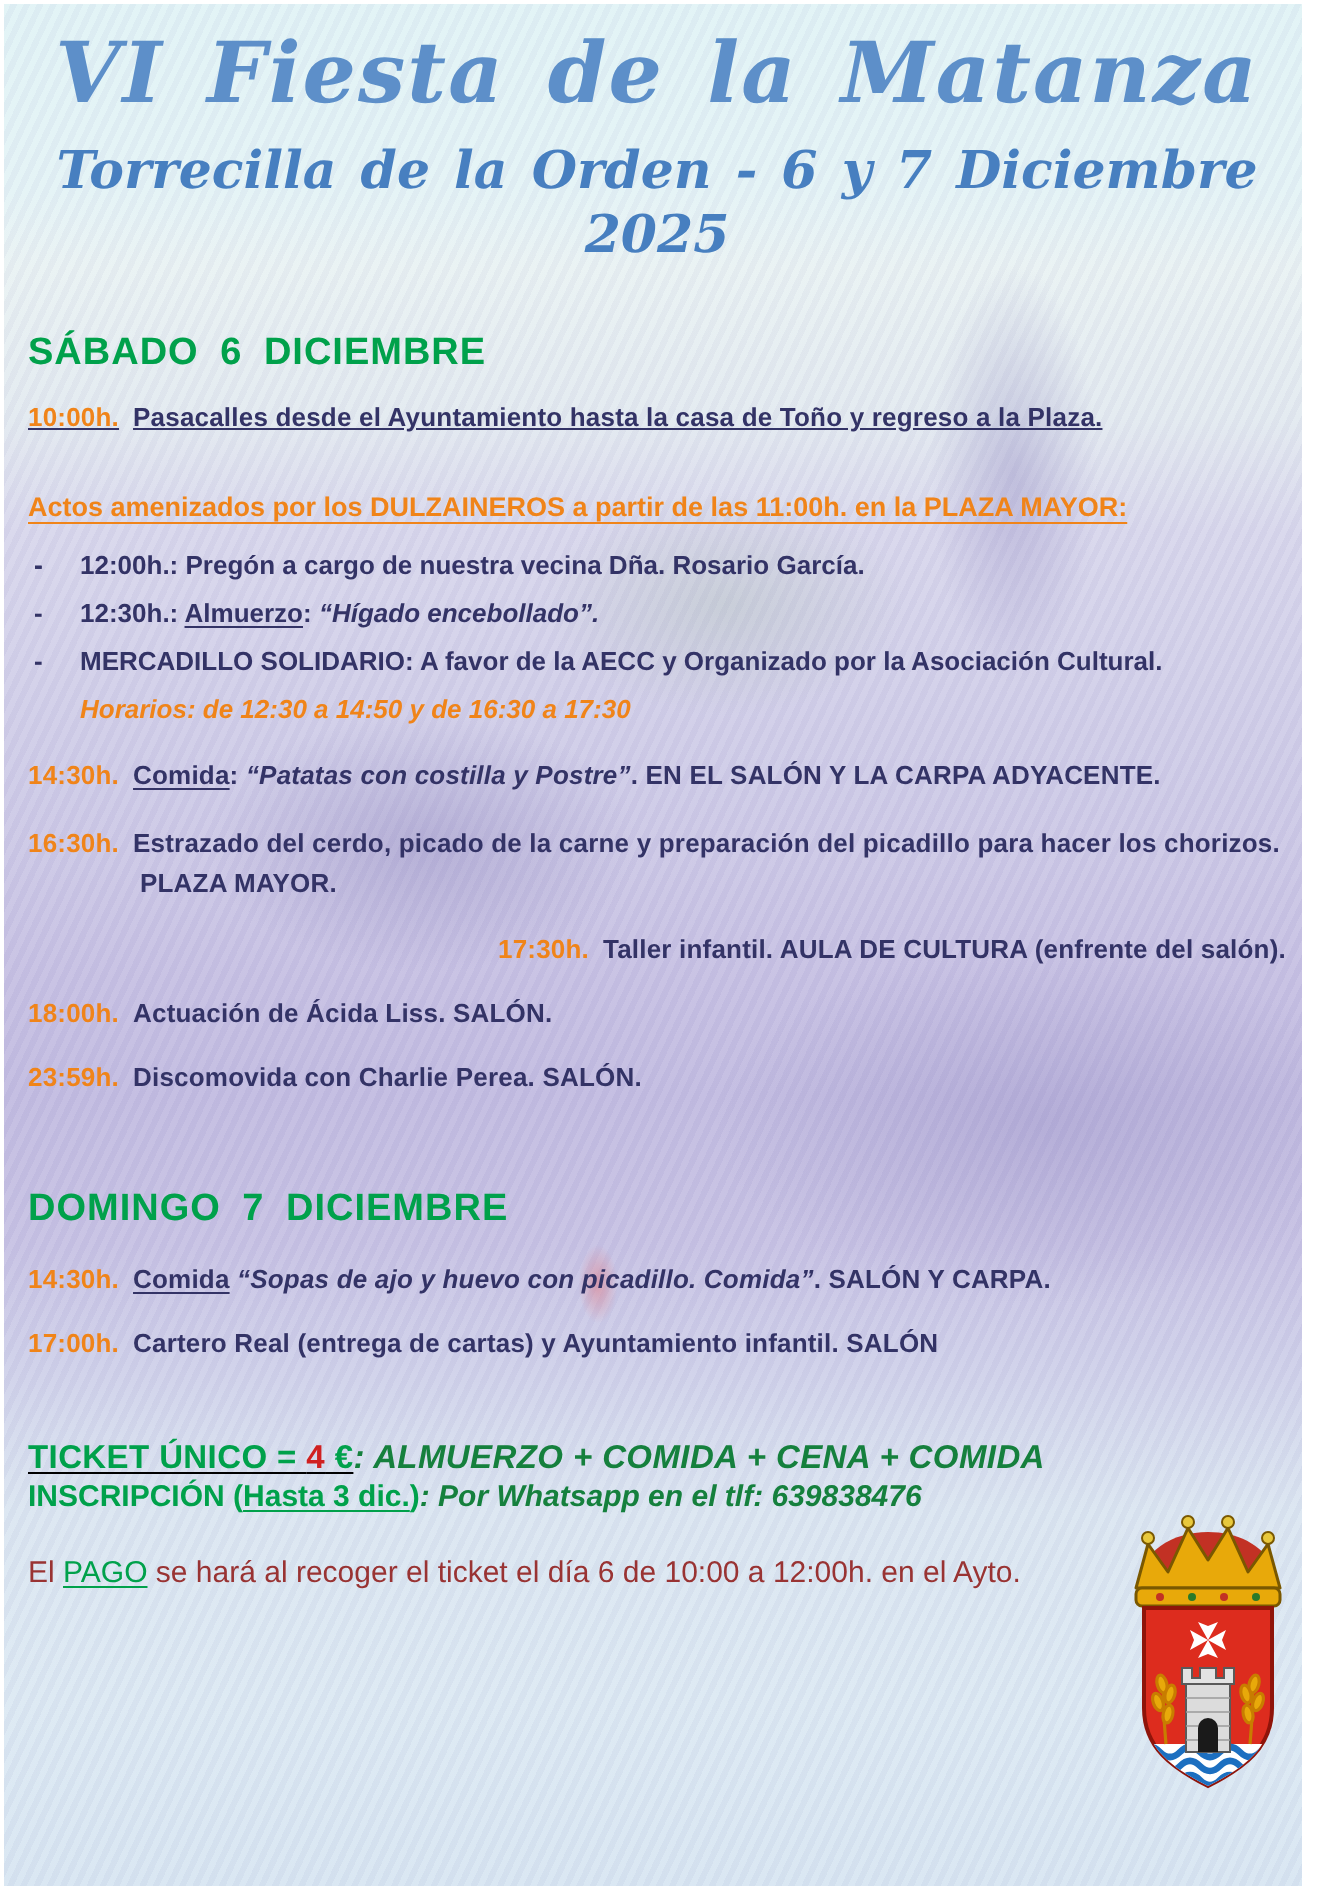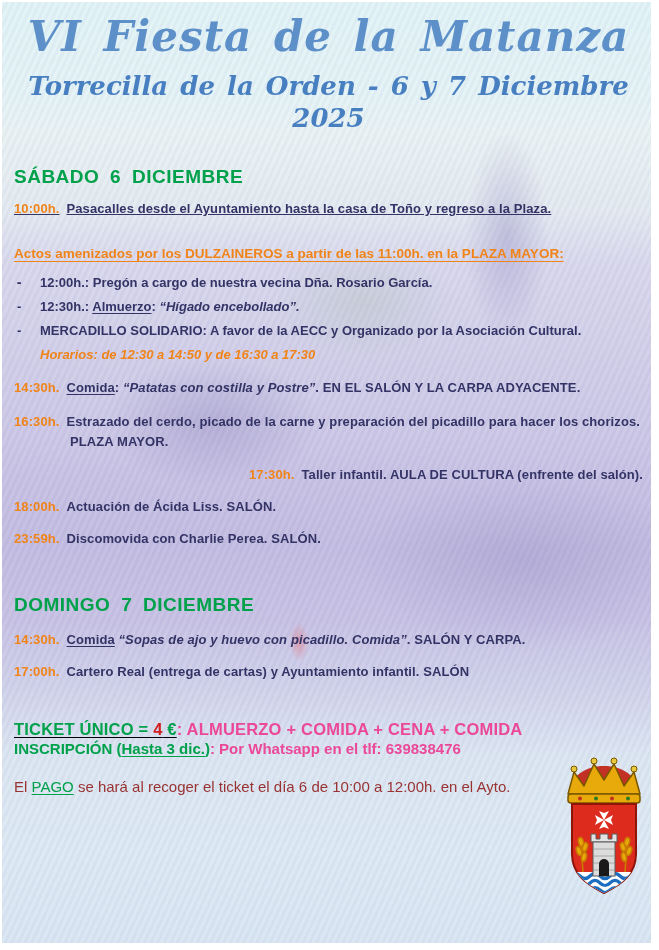--- a/index.html
+++ b/index.html
@@ -53,21 +53,21 @@
   .dash{position:absolute;left:3px;}
   .horarios{padding-left:26px;color:#f08419;font-style:italic;font-size:13px;font-weight:bold;line-height:17px;}
   .u{text-decoration:underline;text-underline-offset:2px;}
   .q{font-style:italic;}
   .mt12{margin-top:12px;text-decoration:underline;} .mt14{margin-top:14px;text-align:right;} .mt15{margin-top:15px;}
   .mt16{margin-top:16px;} .mt21{margin-top:21px;}
   
   .ticket-line{margin-top:39px;font-size:16.5px;font-weight:bold;line-height:20px;letter-spacing:0.2px;}
   .ticket-green{color:#00a14b;}
   .ticket-red{color:#d02020;}
-  .maroon{color:#ec4899;}
+  .maroon{color:#15803d;font-style:italic;}
   .inscription-line{font-size:15px;font-weight:bold;line-height:19px;}
   .green{color:#00a14b;}
   .pago-line{margin-top:19px;font-size:15px;font-weight:normal;line-height:19px;color:#993333;}
   
   .crest{position:absolute;left:556px;top:752px;width:96px;height:146px;}
 </style>
 </head>
 <body>
 
 <div class="poster">

